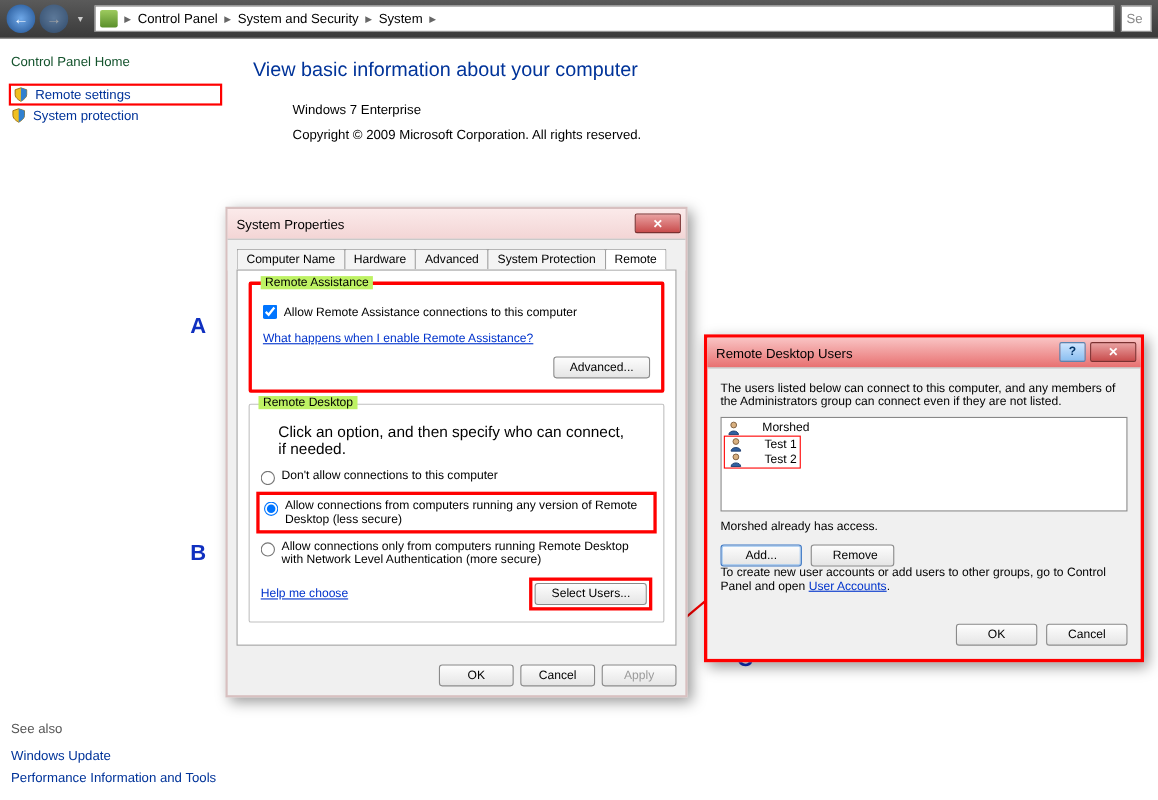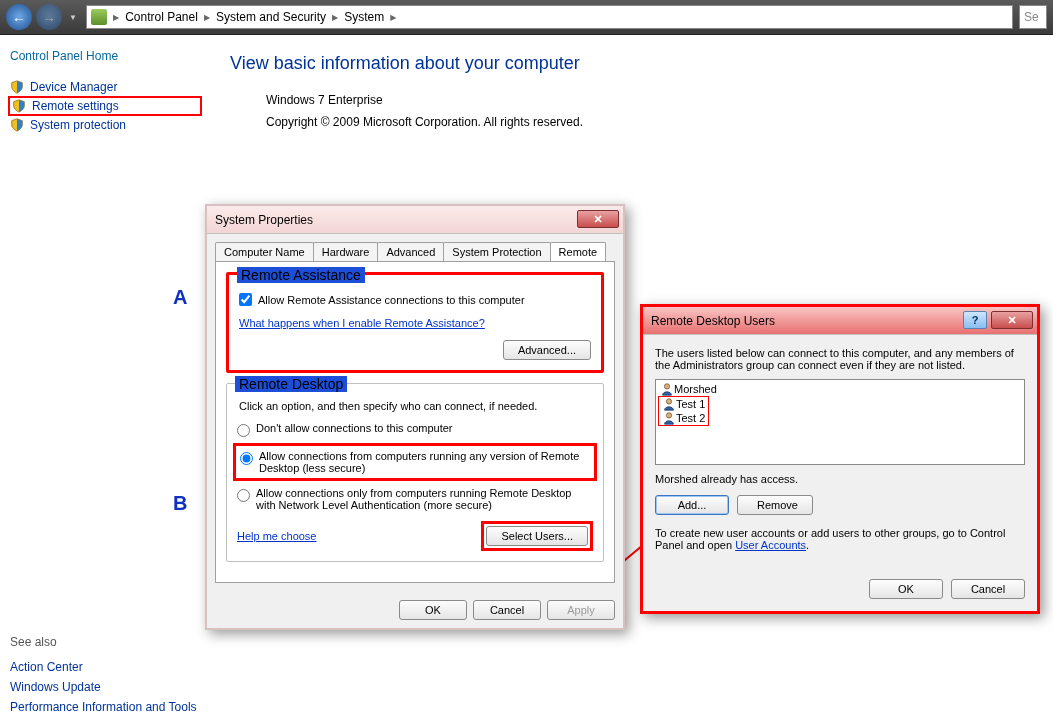--- a/index.html
+++ b/index.html
@@ -12,66 +12,66 @@
 .nav-drop{width:14px;display:flex;align-items:center;justify-content:center;color:#ccc;font-size:8px;}
 .pathbar { flex:1; height:24px; background:#fff; border:1px solid #888; margin:0 6px; display:flex; align-items:center; padding:0 4px; }
 .pathbar .seg { color:#000; padding:0 4px; }
 .pathbar .sep { color:#666; font-size:8px; padding:0 2px; }
 .path-icon{width:16px;height:16px;background:linear-gradient(#9ecb5f,#5a8f2a);border-radius:2px;margin-right:4px;}
 .sebox{height:24px;width:28px;background:#fff;border:1px solid #888;display:flex;align-items:center;padding:0 4px;color:#888;}
 
 
 .main { display:flex; height: calc(100% - 35px); }
 .sidebar { width: 210px; padding: 14px 10px; }
-.sidebar h4 { color:#0369a1; font-weight:400; font-size:12px; margin-bottom:14px; }
+.sidebar h4 { color:#14532d; font-weight:400; font-size:12px; margin-bottom:14px; }
 .sidebar a { display:flex;align-items:center;gap:6px;color:#003399; text-decoration:none; font-size:12px; padding:3px 0;}
 .shield{width:14px;height:14px;display:inline-flex;}
 .shield svg{width:14px;height:14px;}
 .sidebar .hl{border:2px solid red;padding:1px 2px;margin:-1px -2px;}
 .seealso{position:absolute;bottom:10px;left:10px;width:200px;}
 .seealso .hdr{color:#555;font-size:12px;margin-bottom:8px;}
 .seealso a{display:block;color:#003399;font-size:12px;padding:3px 0;text-decoration:none;}
 
 .content { flex:1; padding: 18px 20px; }
 .content h1 { color:#003399; font-weight:400; font-size:18px; margin-bottom:16px;}
 .fieldlabel{color:#000;font-size:12px;margin-bottom:10px;}
 .indent{margin-left:36px;font-size:12px;line-height:1.8;}
 
 
 .dlg { position:absolute; background:#f0f0f0; border:1px solid #7a7a7a; box-shadow: 4px 4px 12px rgba(0,0,0,.4); }
 .dlg .titlebar{height:28px;background:linear-gradient(#fdfdfd,#e8e8e8);border-bottom:1px solid #c0c0c0;display:flex;align-items:center;padding:0 8px;font-size:12px;position:relative;}
 .dlg .close{position:absolute;right:4px;top:4px;width:42px;height:18px;background:linear-gradient(#e9a1a1,#c94d4d);border:1px solid #7a3030;border-radius:2px;color:#fff;display:flex;align-items:center;justify-content:center;font-size:11px;font-weight:bold;}
 .dlg .help{position:absolute;right:50px;top:4px;width:24px;height:18px;background:linear-gradient(#cfe6ff,#8abef0);border:1px solid #5a84b0;border-radius:2px;color:#003366;display:flex;align-items:center;justify-content:center;font-size:11px;font-weight:bold;}
 
 
-#dlg-sys{left:205px;top:204px;width:420px;border:2px solid #d8c0c0;}
+#dlg-sys{left:205px;top:188px;width:420px;border:2px solid #d8c0c0;}
 #dlg-sys .titlebar{background:linear-gradient(#fbeaea,#f3d5d5);}
 .tabs{display:flex;padding:8px 8px 1px 8px;background:#f0f0f0;}
 .tab{border:1px solid #a0a0a0;border-bottom:none;background:#f4f4f4;padding:3px 8px;font-size:11px;margin-right:-1px;border-radius:2px 2px 0 0;}
 .tab.active{background:#fff;position:relative;z-index:2;}
 .tabbody{margin:0 8px 8px 8px;background:#fff;border:1px solid #a0a0a0;padding:10px;position:relative;top:-1px;}
 .group{border:1px solid #c0c0c0;border-radius:2px;margin-bottom:10px;padding:10px;position:relative;}
-.group .glabel{position:absolute;top:-8px;left:8px;background:#1d4ed8;padding:0 4px;font-size:14px;}
+.group .glabel{position:absolute;top:-8px;left:8px;background:#bef264;padding:0 4px;font-size:11px;}
 .group.redbox{border:3px solid red;}
 .chk{display:flex;align-items:center;gap:6px;margin:8px 0;font-size:11px;}
 .chk input{width:13px;height:13px;}
 .lnk{color:#0033cc;text-decoration:underline;font-size:11px;}
 .btn{background:linear-gradient(#fdfdfd,#e5e5e5);border:1px solid #8a8a8a;border-radius:3px;padding:3px 14px;font-size:11px;min-width:68px;}
 .radio{display:flex;align-items:flex-start;gap:6px;margin:6px 0;font-size:11px;}
 .radio input{margin-top:2px;}
 .radio.redbox{border:3px solid red;padding:4px;margin:4px -4px;}
 .dlgbtns{display:flex;justify-content:flex-end;gap:6px;padding:8px;}
 .btn.disabled{color:#9a9a9a;}
 
 
 #dlg-users{left:640px;top:304px;width:400px;border:3px solid red;}
 #dlg-users .titlebar{background:linear-gradient(#f9c4c4,#e87070);color:#000;}
 #dlg-users .body{padding:12px;font-size:11px;}
 .listbox{border:1px solid #888;background:#fff;height:86px;margin:8px 0;padding:2px;overflow:hidden;}
-.li{display:flex;align-items:center;gap:0;padding:0 2px;font-size:11px;line-height:14px;}
+.li{display:flex;align-items:center;gap:19px;padding:0 2px;font-size:11px;line-height:14px;}
 .li .uicon{width:14px;height:14px;display:inline-flex;}
 .redsmall{border:1px solid red;padding:0 1px;}
 .btn.blue{border:1px solid #3a76c4;box-shadow:inset 0 0 0 1px #9fc6f0;}
 
 
 .ann{position:absolute;font-size:20px;font-weight:bold;color:#1030c0;}
 .arrow-line{position:absolute;border-top:2px solid red;transform-origin:left center;}
 
 </style>
 </head>
@@ -92,29 +92,20 @@
     <span class="sep">▶</span>
   </div>
   <div class="sebox">
       <span>Se</span>
     </div>
 </div>
 
 <div class="main">
   <div class="sidebar">
     <h4>Control Panel Home</h4>
-    <a>
-        <span class="shield">
-          <svg viewBox="0 0 16 16">
-            <path d="M8 1 L14 3 V8 C14 12 8 15 8 15 C8 15 2 12 2 8 V3 Z" fill="#f0c020" stroke="#a07010" stroke-width="1"></path>
-            <path d="M8 1 L14 3 V8 C14 12 8 15 8 15 V1 Z" fill="#3080d0"></path>
-          </svg>
-        </span>
-        <span>Device Manager</span>
-      </a>
     <a class="hl">
         <span class="shield">
           <svg viewBox="0 0 16 16">
             <path d="M8 1 L14 3 V8 C14 12 8 15 8 15 C8 15 2 12 2 8 V3 Z" fill="#f0c020" stroke="#a07010" stroke-width="1"></path>
             <path d="M8 1 L14 3 V8 C14 12 8 15 8 15 V1 Z" fill="#3080d0"></path>
           </svg>
         </span>
         <span>Remote settings</span>
       </a>
     <a>
@@ -132,21 +123,20 @@
     <h1>View basic information about your computer</h1>
     <div class="indent">
       <div>Windows 7 Enterprise</div>
       <div>Copyright © 2009 Microsoft Corporation.  All rights reserved.</div>
     </div>
   </div>
 </div>
 
 <div class="seealso">
   <div class="hdr">See also</div>
-  <a>Action Center</a>
   <a>Windows Update</a>
   <a>Performance Information and Tools</a>
 </div>
 
 <div class="ann" style="left:173px;top:286px;">A</div>
 <div class="ann" style="left:173px;top:492px;">B</div>
 <div class="ann" style="left:670px;top:588px;">C</div>
 
 <div class="arrow-line" style="left:600px;top:580px;width:60px;transform:rotate(-40deg);"></div>
 
@@ -168,21 +158,21 @@
       <label class="chk">
         <input type="checkbox" checked="" style="">
         <span>Allow Remote Assistance connections to this computer</span>
       </label>
       <div style="margin:10px 0;"><a class="lnk">What happens when I enable Remote Assistance?</a></div>
       <div style="text-align:right;"><button class="btn">Advanced...</button></div>
     </div>
 
     <div class="group">
       <span class="glabel">Remote Desktop</span>
-      <div style="font-size:11px;margin:6px 2px 10px;">Click an option, and then specify who can connect, if needed.</div>
+      <div style="font-size:14px;margin:6px 16px 10px;">Click an option, and then specify who can connect, if needed.</div>
       <label class="radio">
           <input type="radio" name="rd" style="">
           <span>Don't allow connections to this computer</span>
         </label>
       <label class="radio redbox">
           <input type="radio" name="rd" checked="" style="">
           <span>Allow connections from computers running any version of Remote Desktop (less secure)</span>
         </label>
       <label class="radio">
           <input type="radio" name="rd" style="">
@@ -234,21 +224,21 @@
               <svg viewBox="0 0 16 16">
                 <circle cx="8" cy="5" r="3" fill="#d8b080" stroke="#806040"></circle>
                 <path d="M3 15 C3 10 13 10 13 15 Z" fill="#3060a0" stroke="#204070"></path>
               </svg>
             </span>
             <span>Test 2</span>
           </div>
       </div>
     </div>
     <div style="margin:6px 0 10px;">Morshed already has access.</div>
-    <div style="display:flex;gap:8px;margin-bottom:12px;">
+    <div style="display:flex;gap:8px;">
       <button class="btn blue" style="min-width:74px;">Add...</button>
       <button class="btn" style="min-width:74px;padding-left:19px;">Remove</button>
     </div>
     <div><span>To create new user accounts or add users to other groups, go to Control Panel and open </span><a class="lnk">User Accounts</a>.</div>
     <div style="display:flex;justify-content:flex-end;gap:8px;margin-top:28px;">
       <button class="btn" style="min-width:74px;">OK</button>
       <button class="btn" style="min-width:74px;">Cancel</button>
     </div>
   </div>
 </div>

